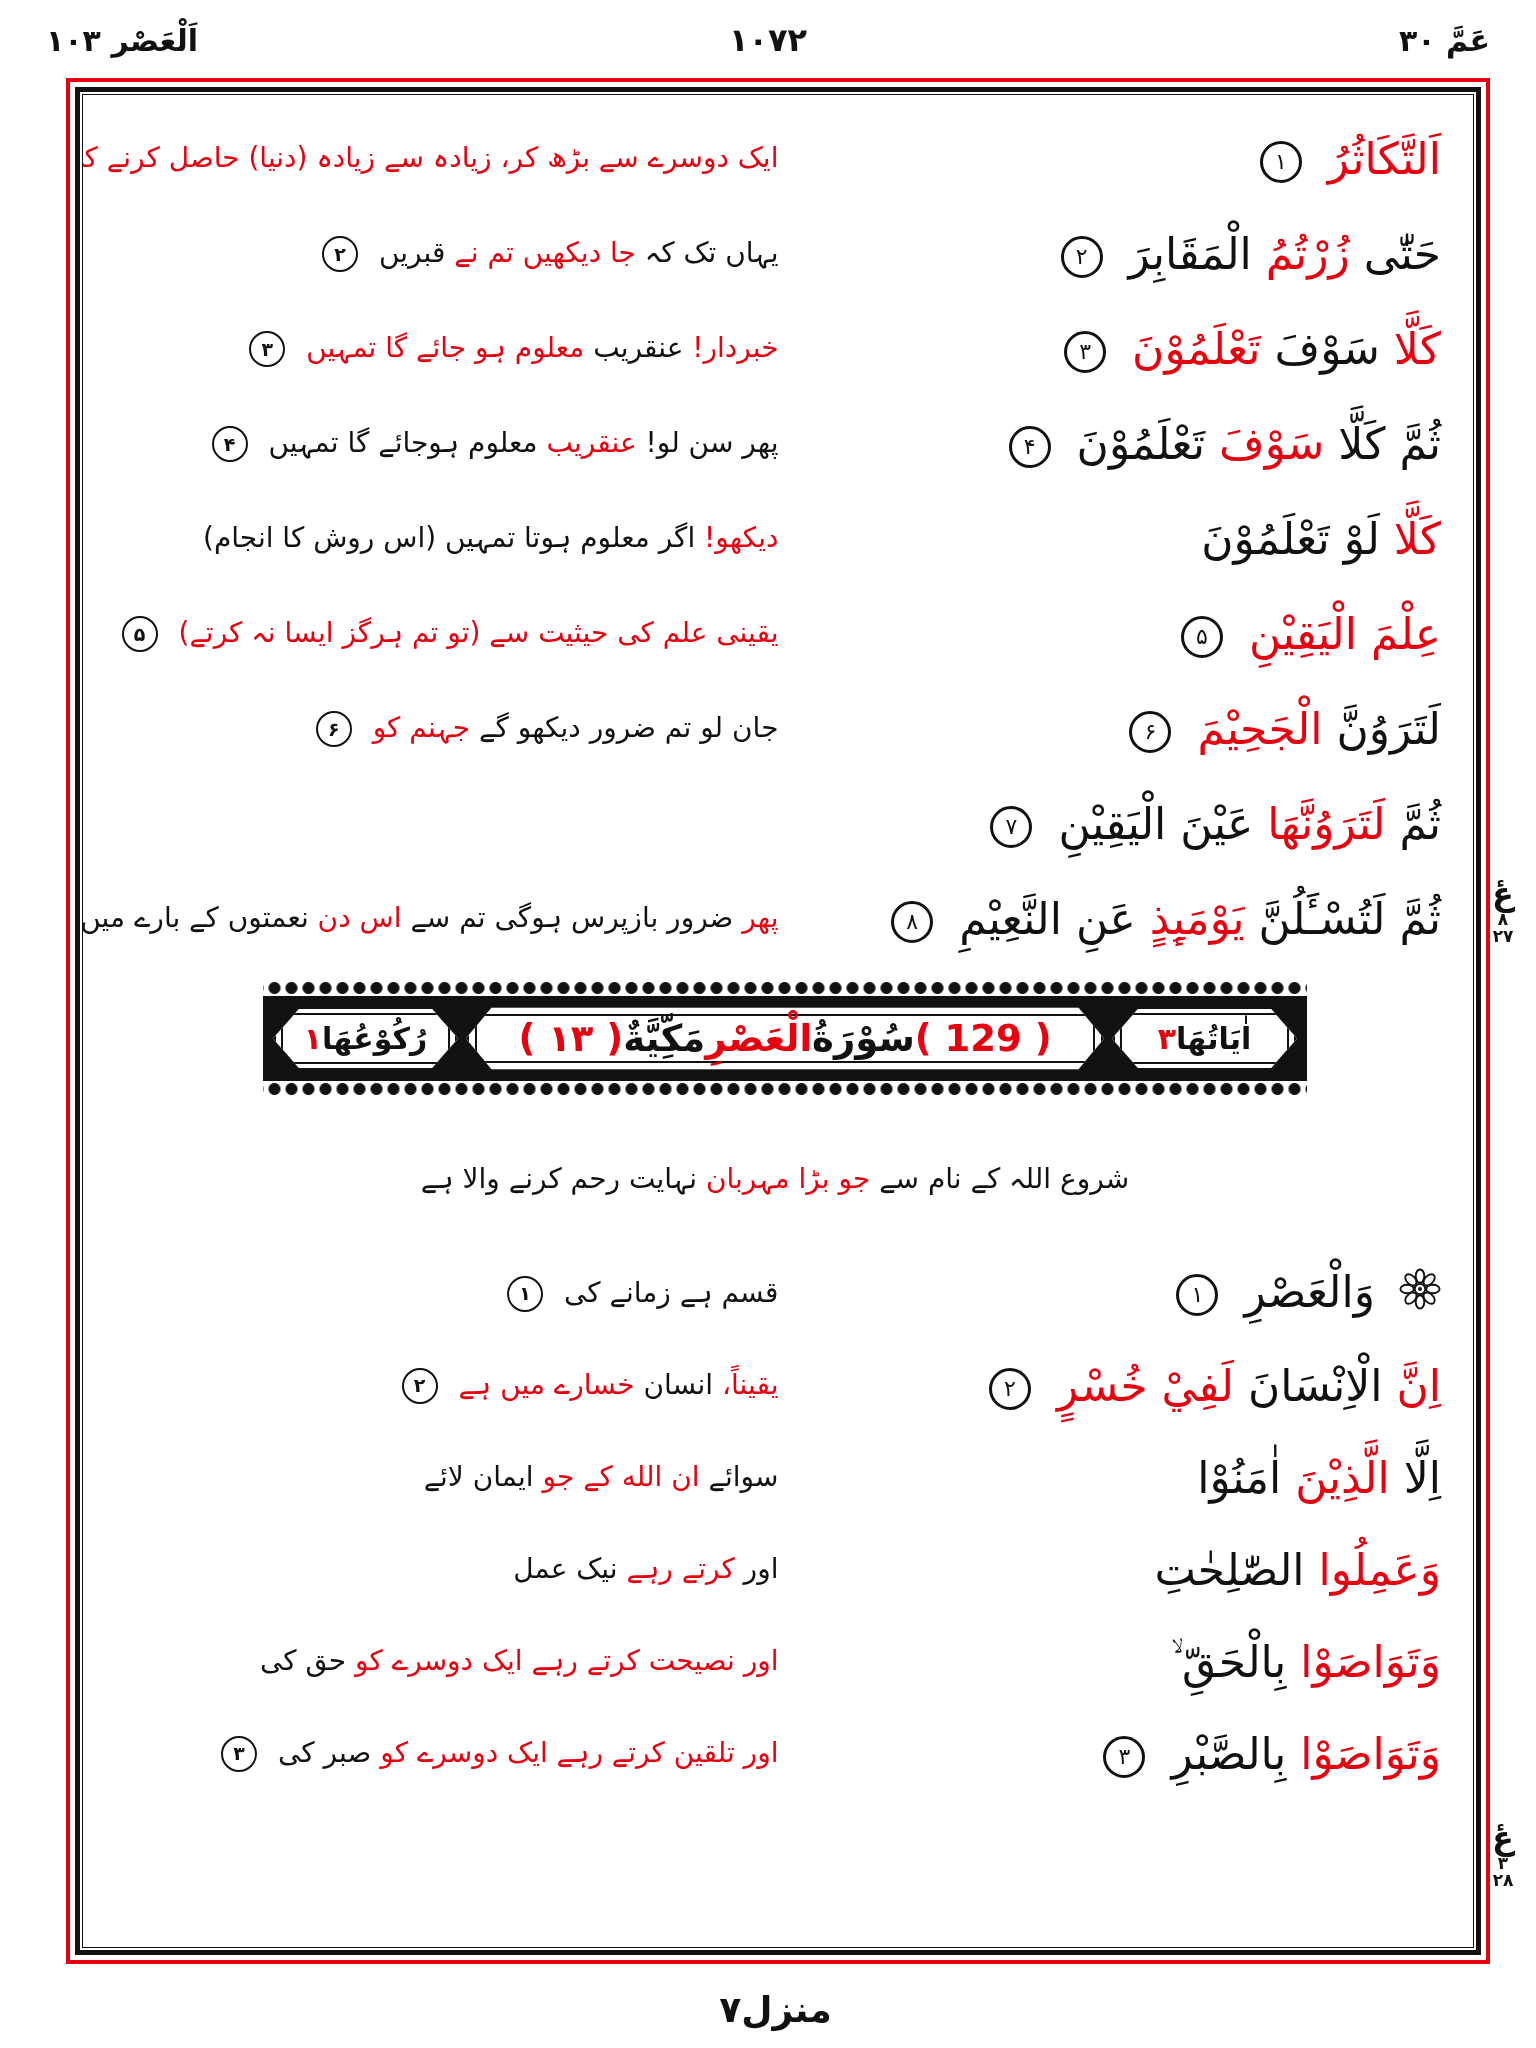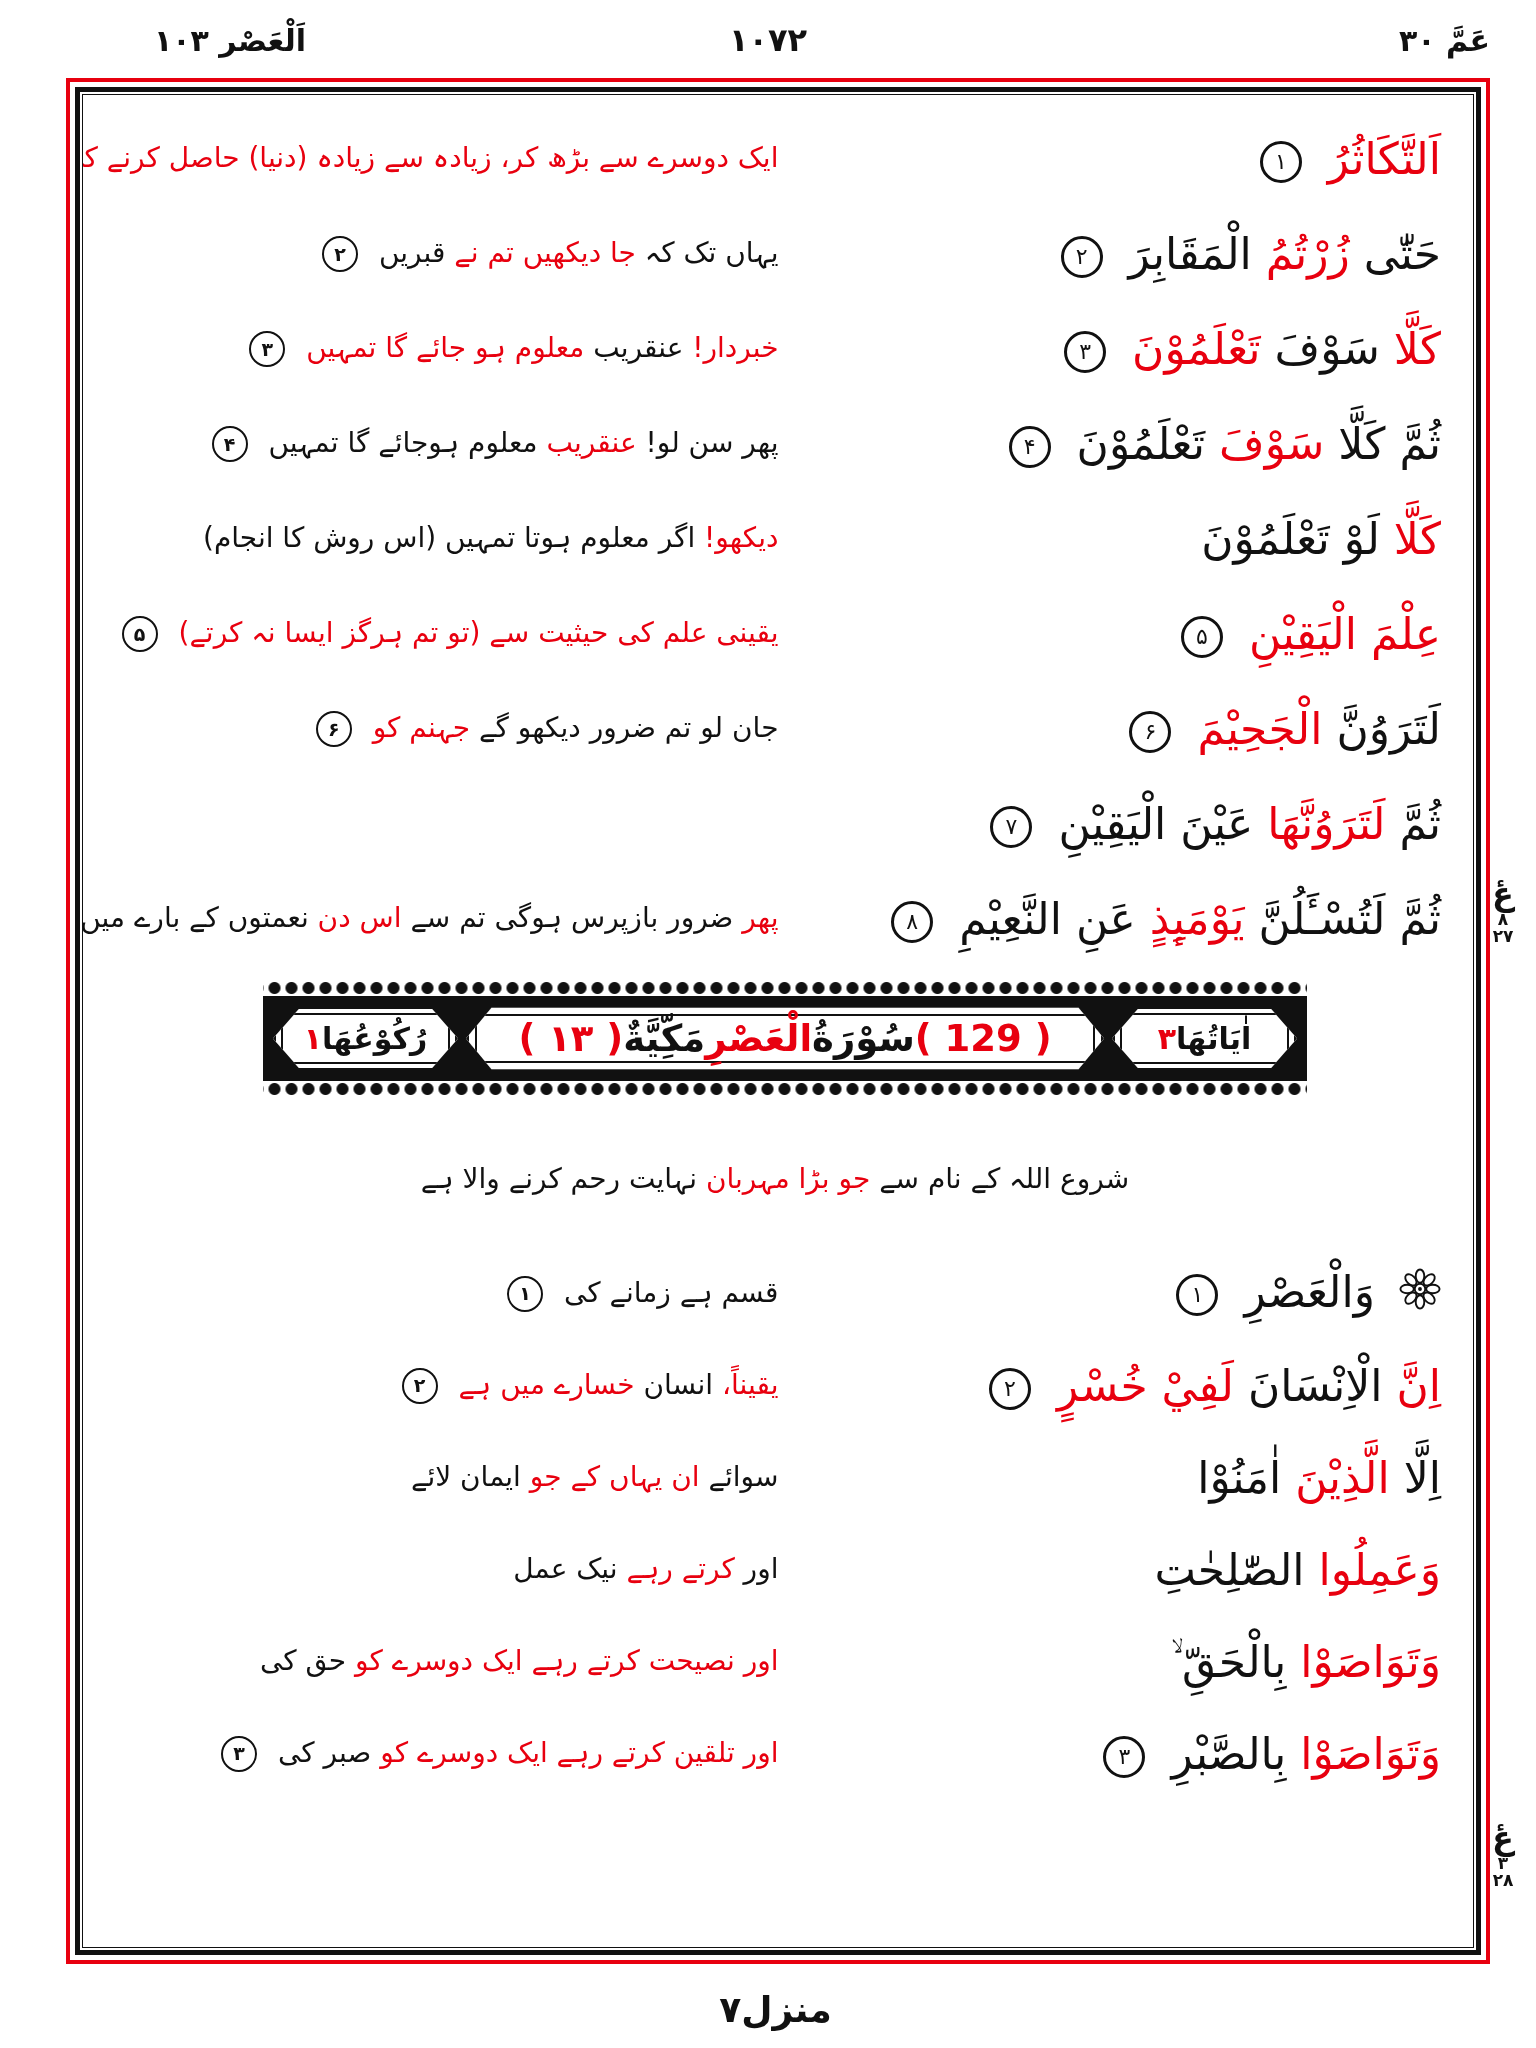--- a/index.html
+++ b/index.html
@@ -16,21 +16,21 @@
   }
   .red{color:var(--red);}
   .blk{color:var(--ink);}
 
   
   .runhead{
     position:absolute;top:14px;left:46px;right:46px;height:52px;
     display:flex;align-items:center;font-size:30px;font-weight:bold;
   }
   .runhead .side{width:260px;white-space:nowrap;}
-  .runhead .side.left-side{text-align:right;direction:rtl;}
+  .runhead .side.left-side{text-align:left;direction:rtl;}
   .runhead .center{flex:1;text-align:center;font-size:32px;letter-spacing:2px;}
 
   
   .frame-red{
     position:absolute;left:66px;top:78px;width:1424px;height:1886px;
     border:4px solid var(--red);
   }
   .frame-black{position:absolute;inset:5px;border:5px solid var(--ink);}
   .frame-inner{position:absolute;inset:2px;border:1px solid var(--ink);padding:16px 26px 10px 20px;overflow:hidden;}
 
@@ -285,21 +285,21 @@
     </div>
   </div>
 
   <div class="verse-row">
     <div class="col-arabic">
       
       <span class="artext"><span class="seg blk">اِلَّا </span><span class="seg red">الَّذِيْنَ </span><span class="seg blk">اٰمَنُوْا</span></span>
       
     </div>
     <div class="col-urdu">
-      <span class="urtext"><span class="seg blk">سوائے </span><span class="seg red">ان یہاں کے جو </span><span class="seg blk">ایمان لائے</span></span>
+      <span class="urtext"><span class="seg blk">سوائے </span><span class="seg red">ان الله کے جو </span><span class="seg blk">ایمان لائے</span></span>
       
     </div>
   </div>
 
   <div class="verse-row">
     <div class="col-arabic">
       
       <span class="artext"><span class="seg red">وَعَمِلُوا </span><span class="seg blk">الصّٰلِحٰتِ</span></span>
       
     </div>

